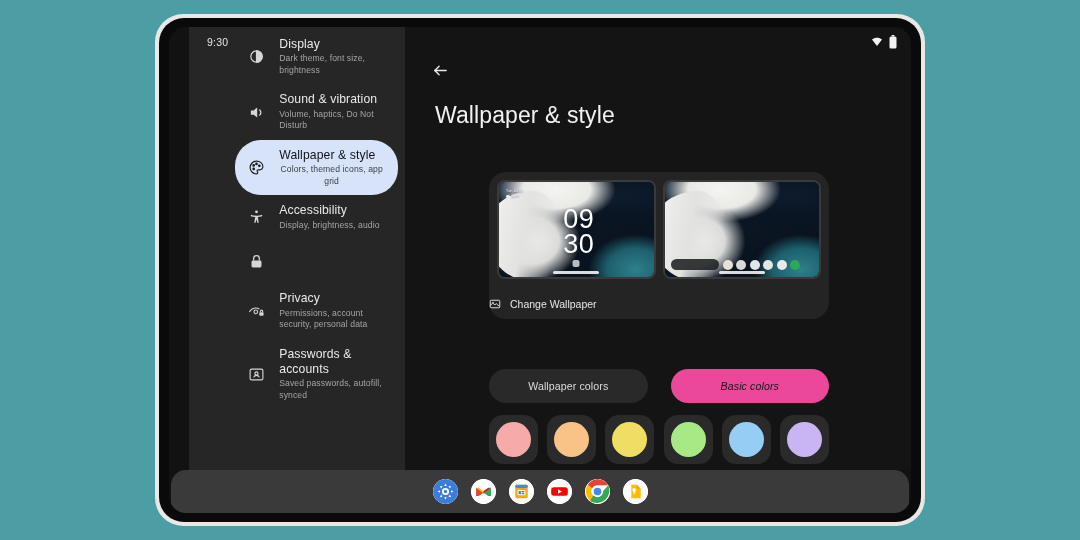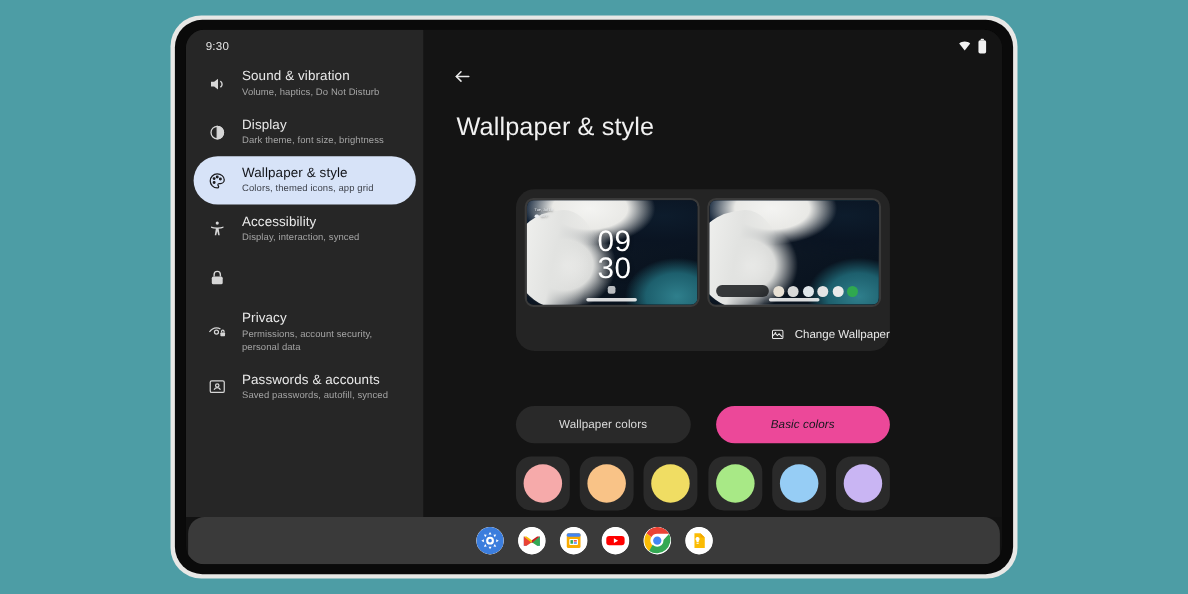--- a/index.html
+++ b/index.html
@@ -38,23 +38,23 @@
   }
 
   
   .screen-body { flex: 1; display: flex; min-height: 0; position: relative; }
 
   
   .sidebar {
     width: 216px;
     background: #262626;
     display: flex;
-    flex-direction: column;
     position: relative;
     overflow: hidden;
+    margin-left: 20px;
   }
   .sb-status {
     padding: 9px 0 4px 18px;
     font-size: 10.5px;
     color: #e6e6e6;
     letter-spacing: .2px;
   }
   .sb-list { flex: 1; overflow: hidden; padding-top: 2px; }
   .sb-item {
     display: flex;
@@ -215,21 +215,21 @@
     border-radius: 7px;
     background: rgba(30,32,34,.88);
     flex: 0 0 auto;
   }
   .mini-apps { display: flex; gap: 3.5px; align-items: center; }
   .mini-app { width: 10px; height: 10px; border-radius: 50%; background:#fff; }
 
   .change-wall {
     position: absolute;
     left: 0; right: 0; bottom: 9px;
-    display: flex; align-items: center; justify-content: flex-end;
+    display: flex; align-items: center; justify-content: flex-start;
     gap: 9px;
     color: #e7e7e7;
     font-size: 10.5px;
   }
   .change-wall svg { width: 12px; height: 12px; display: block; }
 
   
   .tabs {
     position: absolute;
     left: 84px; top: 222px;
@@ -293,40 +293,40 @@
     <div class="device-bezel">
       <div class="screen">
 
         <div class="screen-body">
 
           <div class="sidebar">
             <div class="sb-status">9:30</div>
             <div class="sb-list" id="sb-list">
                 <div class="sb-item">
                   <span class="sb-icon">
+                    <svg viewBox="0 0 24 24" fill="none" stroke="currentColor" stroke-width="1.7">
+                      <circle cx="12" cy="12" r="8"></circle>
+                      <path d="M12 4a8 8 0 0 1 0 16z" fill="currentColor"></path>
+                    </svg>
+                  </span>
+                  <div class="sb-text">
+                    <div class="sb-title">Display</div>
+                    <div class="sb-sub">Dark theme, font size, brightness</div>
+                  </div>
+                </div>
+                <div class="sb-item">
+                  <span class="sb-icon">
                     <svg viewBox="0 0 24 24" fill="currentColor">
                       <path d="M4 9v6h4l5 4V5L8 9H4z"></path>
                       <path d="M16.5 8.5a4.5 4.5 0 0 1 0 7" fill="none" stroke="currentColor" stroke-width="1.8" stroke-linecap="round"></path>
                     </svg>
                   </span>
                   <div class="sb-text">
                     <div class="sb-title">Sound &amp; vibration</div>
                     <div class="sb-sub">Volume, haptics, Do Not Disturb</div>
-                  </div>
-                </div>
-                <div class="sb-item">
-                  <span class="sb-icon">
-                    <svg viewBox="0 0 24 24" fill="none" stroke="currentColor" stroke-width="1.7">
-                      <circle cx="12" cy="12" r="8"></circle>
-                      <path d="M12 4a8 8 0 0 1 0 16z" fill="currentColor"></path>
-                    </svg>
-                  </span>
-                  <div class="sb-text">
-                    <div class="sb-title">Display</div>
-                    <div class="sb-sub">Dark theme, font size, brightness</div>
                   </div>
                 </div>
                 <div class="sb-item selected">
                   <span class="sb-icon">
                     <svg viewBox="0 0 24 24" fill="none" stroke="currentColor" stroke-width="1.6">
                       <path d="M12 3a9 9 0 1 0 0 18c1.1 0 1.8-.8 1.8-1.7 0-.5-.2-.9-.5-1.2-.3-.3-.5-.7-.5-1.1 0-.9.8-1.7 1.7-1.7h1.6A4.9 4.9 0 0 0 21 10.4C21 6.3 16.9 3 12 3z"></path>
                       <circle cx="8" cy="9" r="1.1" fill="currentColor"></circle>
                       <circle cx="12" cy="7" r="1.1" fill="currentColor"></circle>
                       <circle cx="16" cy="9.5" r="1.1" fill="currentColor"></circle>
                       <circle cx="8" cy="14" r="1.1" fill="currentColor"></circle>
@@ -339,21 +339,21 @@
                 </div>
                 <div class="sb-item">
                   <span class="sb-icon">
                     <svg viewBox="0 0 24 24" fill="currentColor">
                       <circle cx="12" cy="4" r="2"></circle>
                       <path d="M20 8.2c-2.4.9-5.1 1.3-8 1.3s-5.6-.4-8-1.3v1.9c1.9.7 4 1.1 6.2 1.2l-1.4 8.2h1.9L12 14.4l1.3 5.1h1.9l-1.4-8.2c2.2-.1 4.3-.5 6.2-1.2V8.2z"></path>
                     </svg>
                   </span>
                   <div class="sb-text">
                     <div class="sb-title">Accessibility</div>
-                    <div class="sb-sub">Display, interaction, synced</div>
+                    <div class="sb-sub">Display, brightness, audio</div>
                   </div>
                 </div>
                 <div class="sb-item">
                   <span class="sb-icon">
                     <svg viewBox="0 0 24 24" fill="none" stroke="currentColor" stroke-width="1.8">
                       <rect x="5" y="10.5" width="14" height="10" rx="2" fill="currentColor" stroke="none"></rect>
                       <path d="M8 10.5V7.8a4 4 0 0 1 8 0v2.7"></path>
                     </svg>
                   </span>
                 </div>

